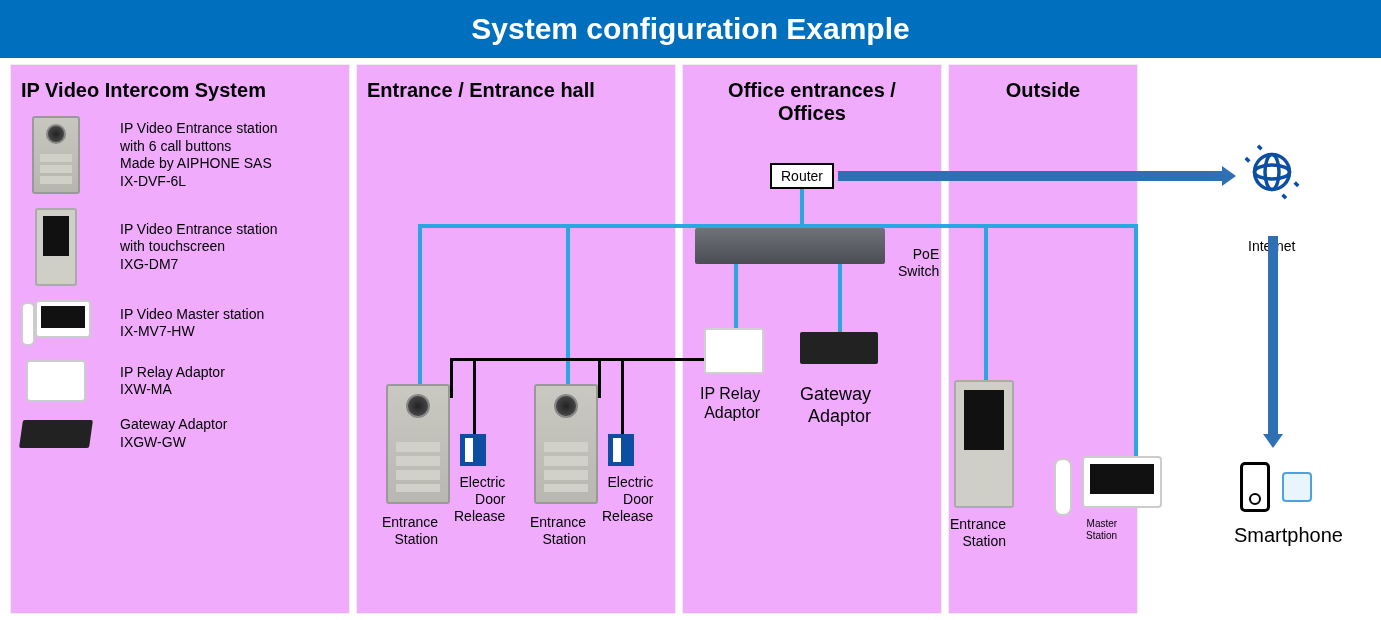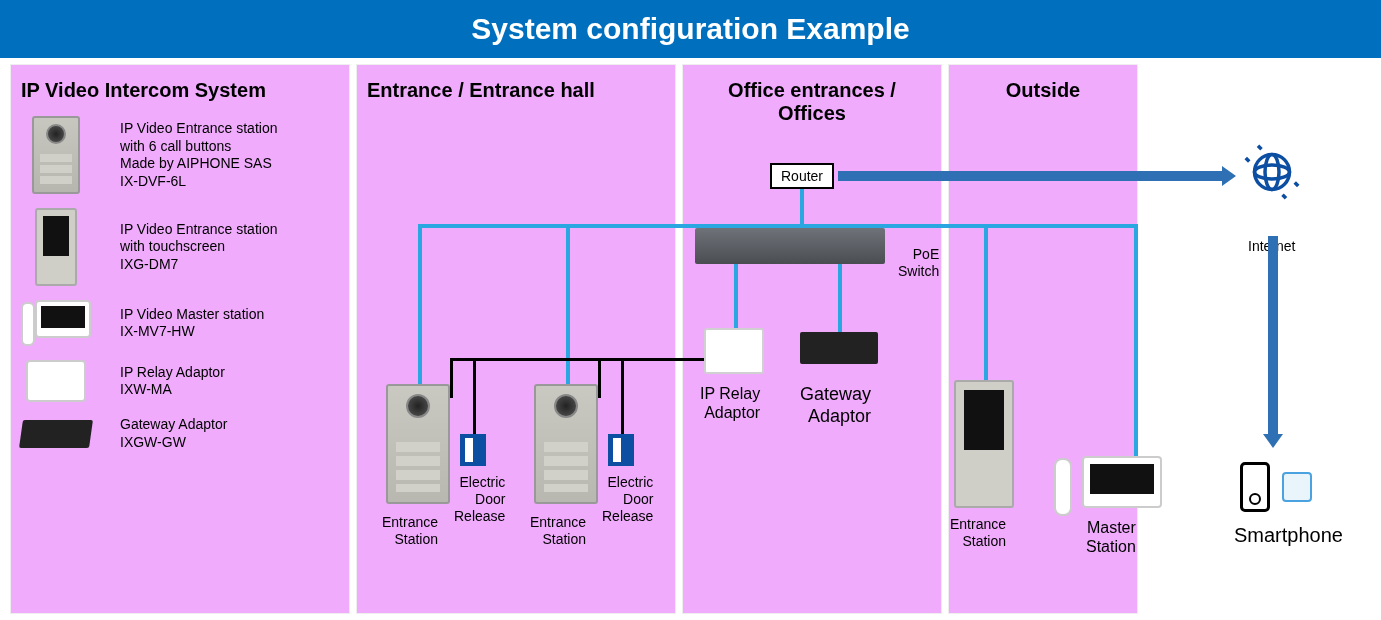--- a/index.html
+++ b/index.html
@@ -215,21 +215,21 @@
   }
   .touch2::before{content:""; position:absolute; top:8px; left:8px; right:8px; height:60px; background:#111;}
   .touch2-label{position:absolute; left:950px; top:458px; font-size:14px; line-height:1.2;}
   .master2{
     position:absolute; left:1054px; top:398px;
     width:108px; height:56px;
   }
   .master2 .screen{position:absolute; right:0; top:0; width:80px; height:52px; background:#fff; border:2px solid #ccc; border-radius:4px;}
   .master2 .screen::before{content:""; position:absolute; top:6px; left:6px; right:6px; height:30px; background:#111;}
   .master2 .handset{position:absolute; left:0; top:2px; width:18px; height:58px; background:#fff; border:2px solid #ccc; border-radius:8px;}
-  .master2-label{position:absolute; left:1086px; top:460px; font-size:16px; line-height:1.2;}
+  .master2-label{position:absolute; left:1086px; top:460px; font-size:10px; line-height:1.2;}
 
   
   .globe{
     position:absolute; left:1244px; top:86px;
     width:56px; height:56px;
   }
   .globe svg{width:56px;height:56px;}
   .internet-label{position:absolute; left:1248px; top:150px; font-size:14px;margin-top:30px;}
   .phone{
     position:absolute; left:1240px; top:404px;

